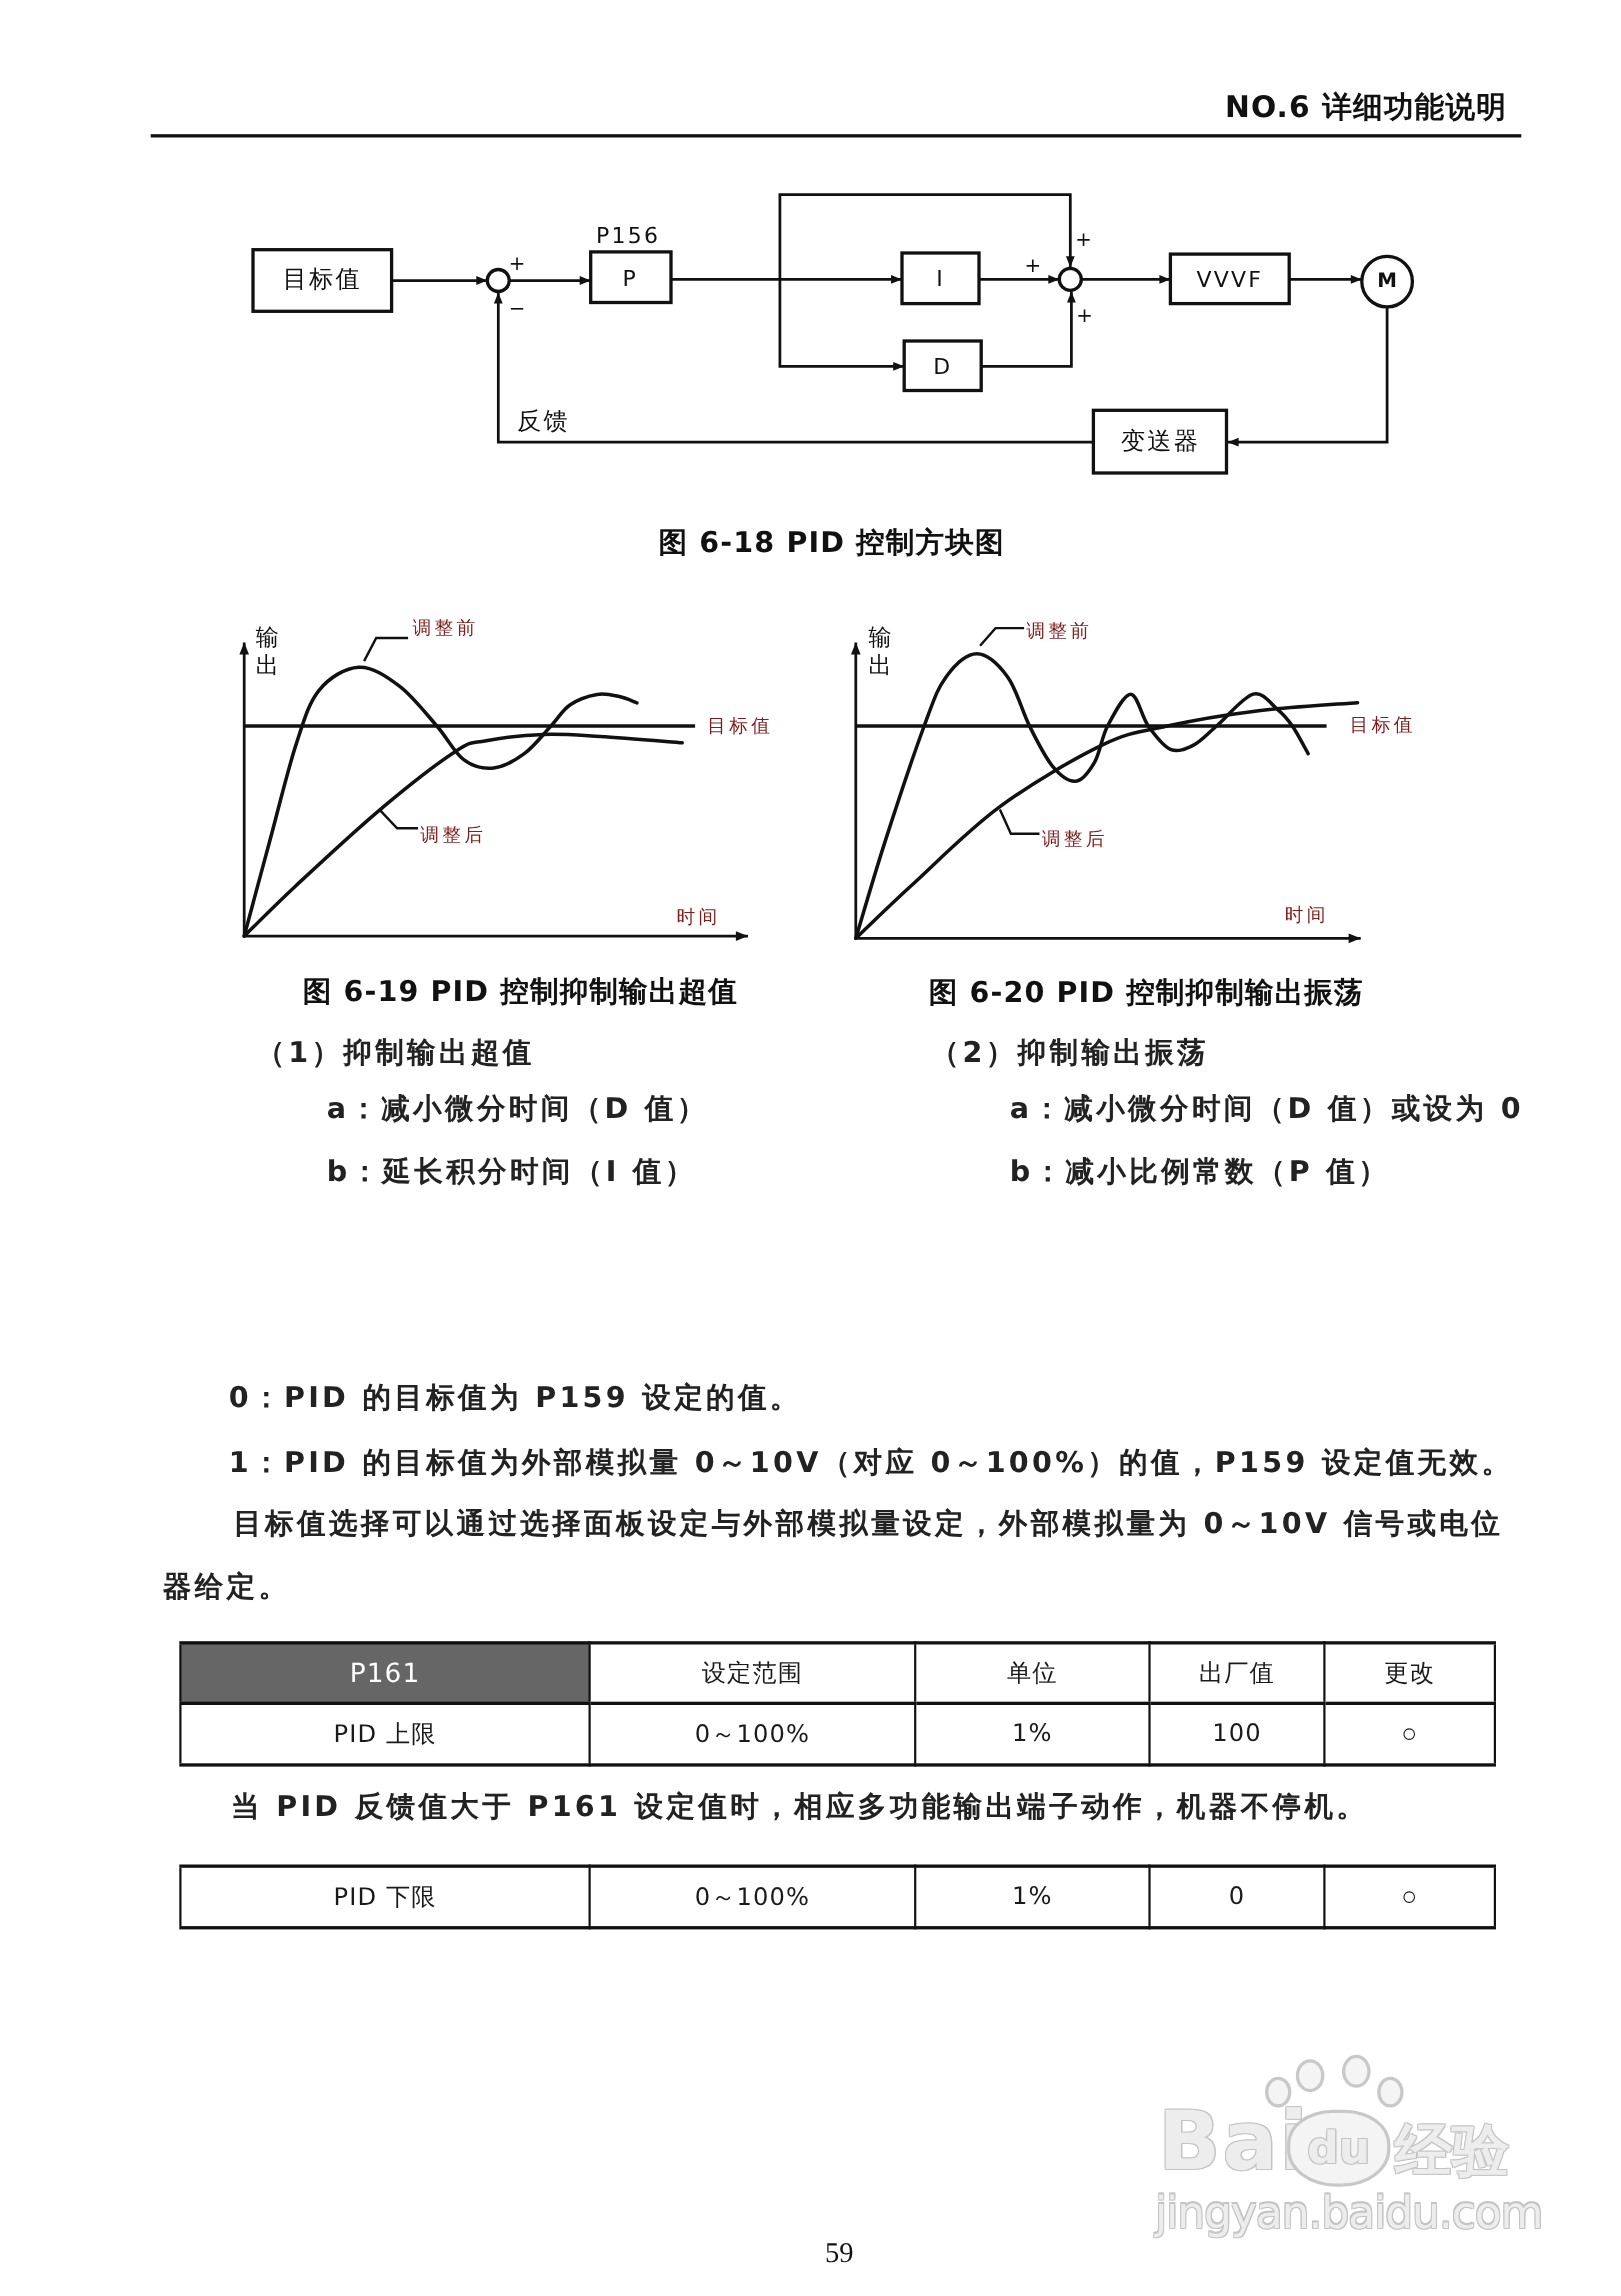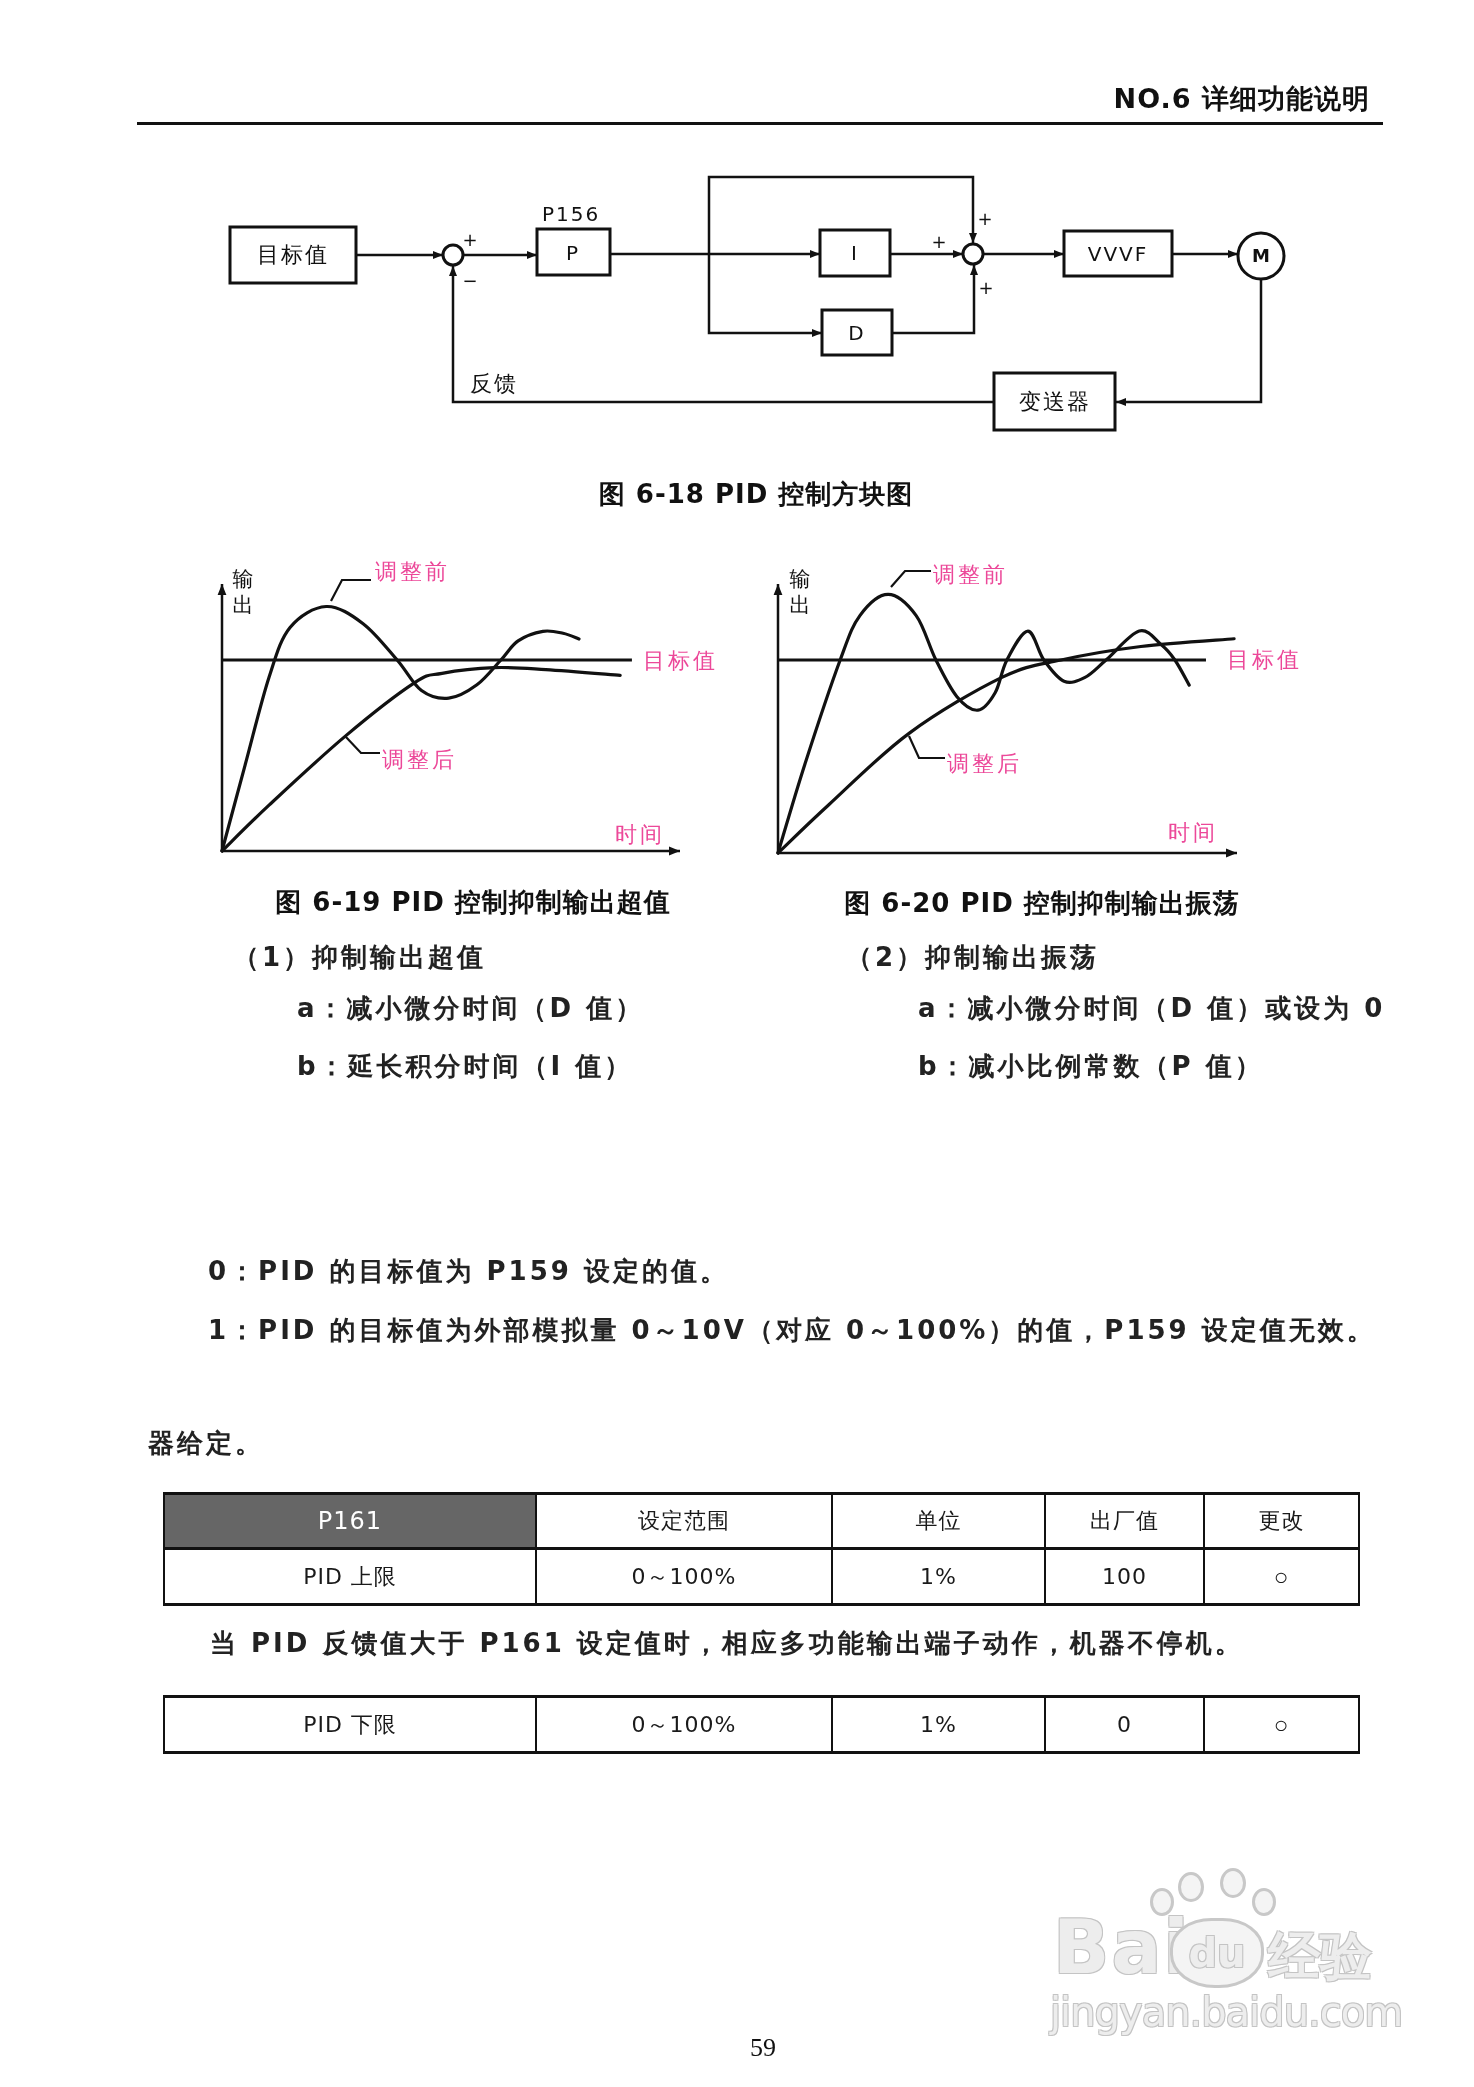--- a/index.html
+++ b/index.html
@@ -23,21 +23,21 @@
   .ax { stroke: #111; stroke-width: 2.5; fill: none; }
   .curve { fill: none; stroke: #111; stroke-width: 3.2; stroke-linecap: round; stroke-linejoin: round; }
   .ref { stroke: #111; stroke-width: 3; }
   .lead { fill: none; stroke: #111; stroke-width: 2.2; }
 
   .dl { font-size: 22px; letter-spacing: 2px; color: #111; }
   .dls { font-size: 20px; letter-spacing: 2px; color: #111; }
   .sign { font-size: 18px; color: #111; }
   .mot { font-size: 18px; font-weight: bold; color: #111; }
   .cap { font-size: 26px; font-weight: bold; letter-spacing: 1px; color: #111; }
-  .cl { font-size: 22px; letter-spacing: 3px; color: #ec4899; }
+  .cl { font-size: 17px; letter-spacing: 3px; color: #7f1d1d; }
   .ylab {
     position: absolute; width: 1em; font-size: 21px; line-height: 26px;
     white-space: normal; word-break: break-all; text-align: center;
     transform: translateX(-50%); color: #111;
   }
   .body { font-size: 26px; letter-spacing: 3px; color: #222; font-weight: bold; }
 
   table.pt {
     position: absolute; left: 163px; width: 1195px;
     border-collapse: collapse; table-layout: fixed;
@@ -158,20 +158,21 @@
   <div class="t l body" style="left:233px;top:957px;">（1）抑制输出超值</div>
   <div class="t l body" style="left:297px;top:1008px;">a：减小微分时间（D 值）</div>
   <div class="t l body" style="left:297px;top:1066px;">b：延长积分时间（I 值）</div>
   <div class="t l body" style="left:846px;top:957px;">（2）抑制输出振荡</div>
   <div class="t l body" style="left:918px;top:1008px;">a：减小微分时间（D 值）或设为 0</div>
   <div class="t l body" style="left:918px;top:1066px;">b：减小比例常数（P 值）</div>
 
 
   <div class="t l body" style="left:208px;top:1271px;">0：PID 的目标值为 P159 设定的值。</div>
   <div class="t l body" style="left:208px;top:1330px;">1：PID 的目标值为外部模拟量 0～10V（对应 0～100%）的值，P159 设定值无效。</div>
+  <div class="t l body" style="left:212px;top:1386px;">目标值选择可以通过选择面板设定与外部模拟量设定，外部模拟量为 0～10V 信号或电位</div>
   <div class="t l body" style="left:148px;top:1443px;">器给定。</div>
 
   <table class="pt" style="top:1492px;">
     <colgroup>
         <col style="width:372px">
         <col style="width:296px">
         <col style="width:213px">
         <col style="width:159px">
         <col style="width:155px">
       </colgroup>

